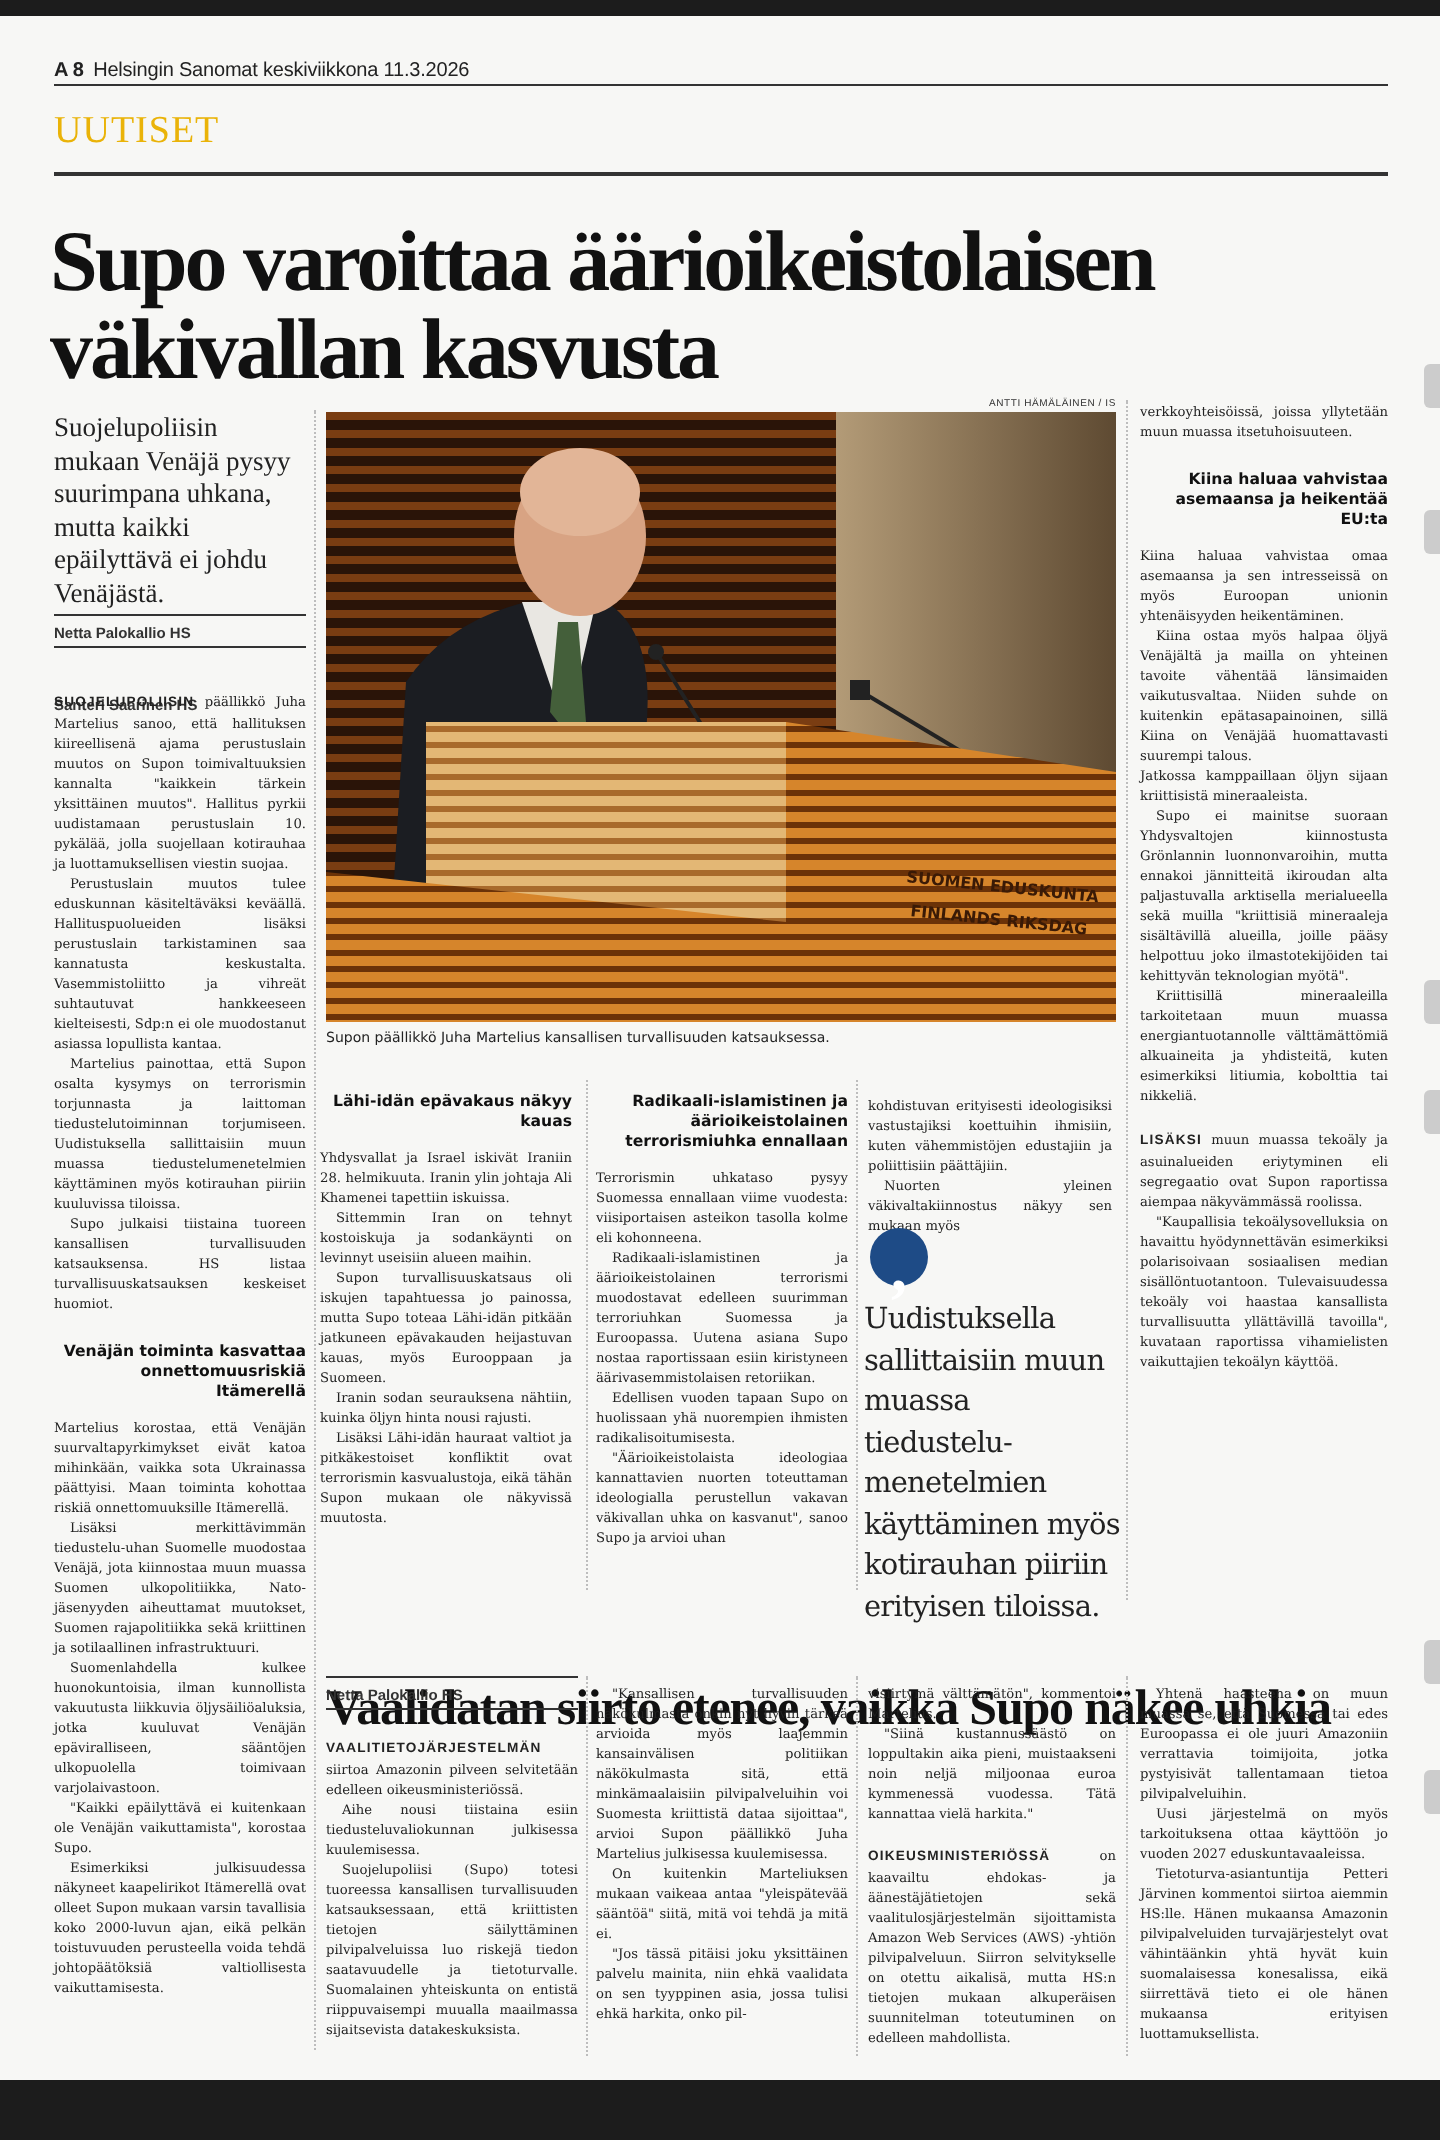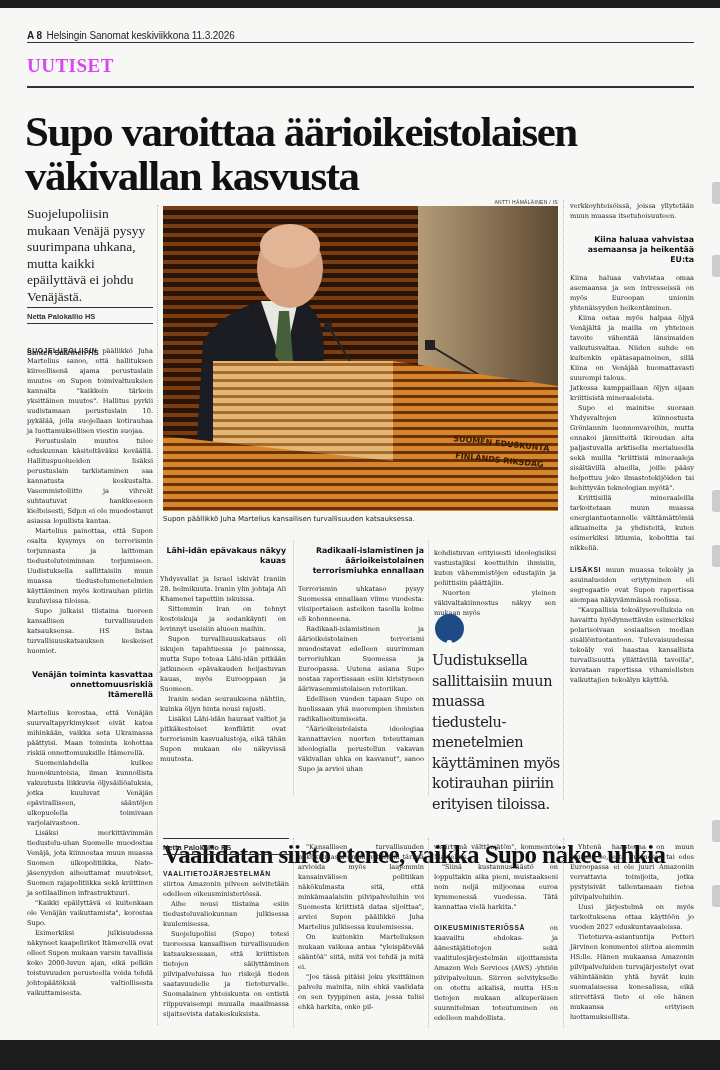--- a/index.html
+++ b/index.html
@@ -6,21 +6,21 @@
   html, body { width: 720px; height: 1070px; overflow: hidden; }
   body { background: #1c1c1c; font-family: "DejaVu Serif", serif; color: #1a1a1a; position: relative; }
   .topbar { position: absolute; left: 0; top: 0; width: 720px; height: 8px; background: #1c1c1c; }
   .page { position: absolute; left: 0; top: 8px; width: 720px; height: 1032px; background: #f7f7f5; }
   .bottombar { position: absolute; left: 0; top: 1040px; width: 720px; height: 30px; background: #1c1c1c; }
   .side-tab { position: absolute; right: 0; width: 8px; height: 22px; background: #ccc; border-radius: 3px 0 0 3px; }
 
   .folio { position: absolute; left: 27px; top: 30px; font-family: "Liberation Sans", sans-serif; font-size: 10px; color: #222; letter-spacing: -0.1px; }
   .folio b { font-weight: bold; margin-right: 2px; }
   .rule { position: absolute; left: 27px; width: 667px; background: #333; }
-  .section { position: absolute; left: 27px; top: 55px; font-family: "Liberation Serif", serif; font-size: 19px; color: #d946ef; letter-spacing: 0.5px; font-weight: bold; }
+  .section { position: absolute; left: 27px; top: 55px; font-family: "Liberation Serif", serif; font-size: 19px; color: #eab308; letter-spacing: 0.5px; }
   .headline { position: absolute; left: 25px; top: 110px; font-family: "Liberation Serif", serif; font-weight: bold; font-size: 43px; line-height: 44px; letter-spacing: -1.5px; color: #111; width: 660px; }
 
   .lead { position: absolute; left: 27px; top: 206px; width: 126px; font-family: "Liberation Serif", serif; font-size: 13.5px; line-height: 16.5px; color: #222; }
   .byline { position: absolute; left: 27px; width: 126px; font-family: "Liberation Sans", sans-serif; font-size: 7.5px; font-weight: bold; color: #333; }
   .small-rule { position: absolute; left: 27px; width: 126px; height: 1px; background: #333; }
 
   .col { position: absolute; font-family: "DejaVu Serif", serif; font-size: 6.6px; line-height: 10px; color: #222; text-align: justify; hyphens: auto; }
   .col p { text-indent: 8px; }
   .col p.first { text-indent: 0; }
   .caps { font-family: "Liberation Sans", sans-serif; font-weight: bold; font-size: 6.8px; letter-spacing: 0.6px; }
@@ -66,22 +66,22 @@
 <div class="small-rule" style="top:323px"></div>
 <div class="byline" style="top:348px">Santeri Saarinen HS</div>
 
 <div class="col" style="left:27px;top:346px;width:126px">
   <p class="first"><span class="caps">SUOJELUPOLIISIN</span> <span>päällikkö Juha Martelius sanoo, että hallituksen kiireellisenä ajama perustuslain muutos on Supon toimivaltuuksien kannalta "kaikkein tärkein yksittäinen muutos". Hallitus pyrkii uudistamaan perustuslain 10. pykälää, jolla suojellaan kotirauhaa ja luottamuksellisen viestin suojaa.</span></p>
   <p>Perustuslain muutos tulee eduskunnan käsiteltäväksi keväällä. Hallituspuolueiden lisäksi perustuslain tarkistaminen saa kannatusta keskustalta. Vasemmistoliitto ja vihreät suhtautuvat hankkeeseen kielteisesti, Sdp:n ei ole muodostanut asiassa lopullista kantaa.</p>
   <p>Martelius painottaa, että Supon osalta kysymys on terrorismin torjunnasta ja laittoman tiedustelutoiminnan torjumiseen. Uudistuksella sallittaisiin muun muassa tiedustelumenetelmien käyttäminen myös kotirauhan piiriin kuuluvissa tiloissa.</p>
   <p>Supo julkaisi tiistaina tuoreen kansallisen turvallisuuden katsauksensa. HS listaa turvallisuuskatsauksen keskeiset huomiot.</p>
   <div class="subhead">Venäjän toiminta kasvattaa onnettomuusriskiä Itämerellä</div>
   <p class="first">Martelius korostaa, että Venäjän suurvaltapyrkimykset eivät katoa mihinkään, vaikka sota Ukrainassa päättyisi. Maan toiminta kohottaa riskiä onnettomuuksille Itämerellä.</p>
+  <p>Lisäksi merkittävimmän tiedustelu-uhan Suomelle muodostaa Venäjä, jota kiinnostaa muun muassa Suomen ulkopolitiikka, Nato-jäsenyyden aiheuttamat muutokset, Suomen rajapolitiikka sekä kriittinen ja sotilaallinen infrastruktuuri.</p>
   <p>Suomenlahdella kulkee huonokuntoisia, ilman kunnollista vakuutusta liikkuvia öljysäiliöaluksia, jotka kuuluvat Venäjän epäviralliseen, sääntöjen ulkopuolella toimivaan varjolaivastoon.</p>
-  <p>Lisäksi merkittävimmän tiedustelu-uhan Suomelle muodostaa Venäjä, jota kiinnostaa muun muassa Suomen ulkopolitiikka, Nato-jäsenyyden aiheuttamat muutokset, Suomen rajapolitiikka sekä kriittinen ja sotilaallinen infrastruktuuri.</p>
   <p>"Kaikki epäilyttävä ei kuitenkaan ole Venäjän vaikuttamista", korostaa Supo.</p>
   <p>Esimerkiksi julkisuudessa näkyneet kaapelirikot Itämerellä ovat olleet Supon mukaan varsin tavallisia koko 2000-luvun ajan, eikä pelkän toistuvuuden perusteella voida tehdä johtopäätöksiä valtiollisesta vaikuttamisesta.</p>
 </div>
 <div class="vsep" style="left:157px;top:205px;height:820px"></div>
 
 <div class="credit">ANTTI HÄMÄLÄINEN / IS</div>
 <div class="photo">
   <svg width="395" height="305" viewBox="0 0 395 305">
     <defs>
       <pattern id="slats" width="10" height="9" patternUnits="userSpaceOnUse">

